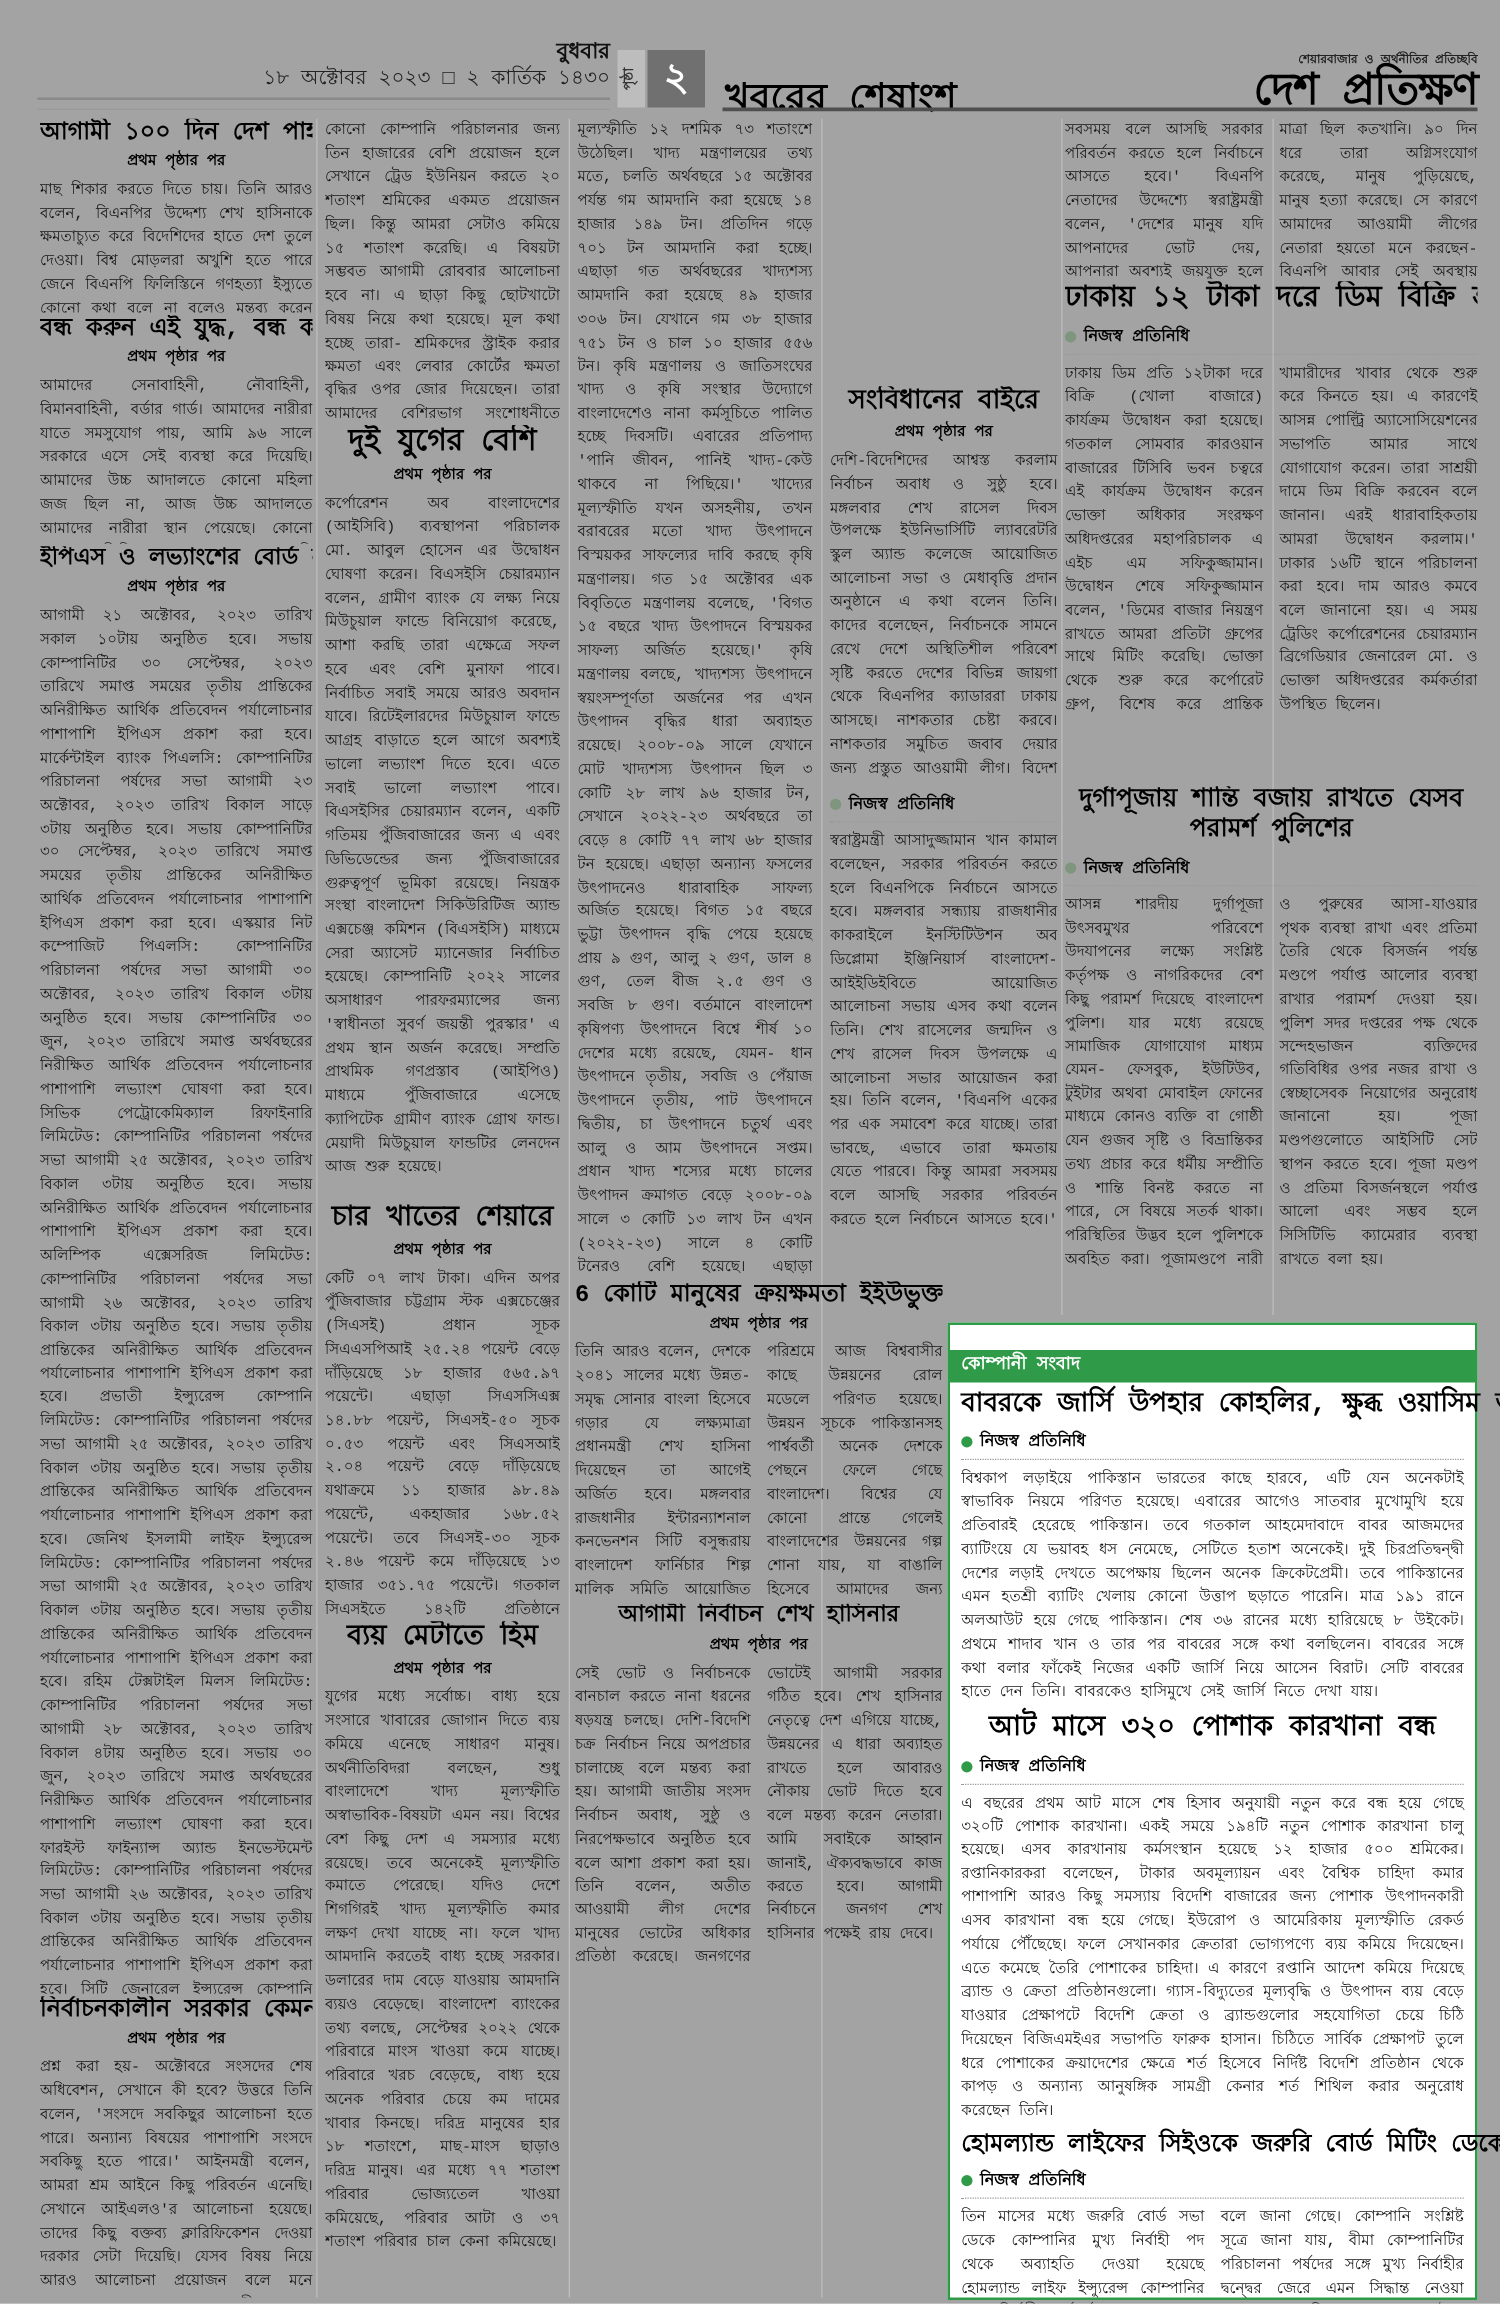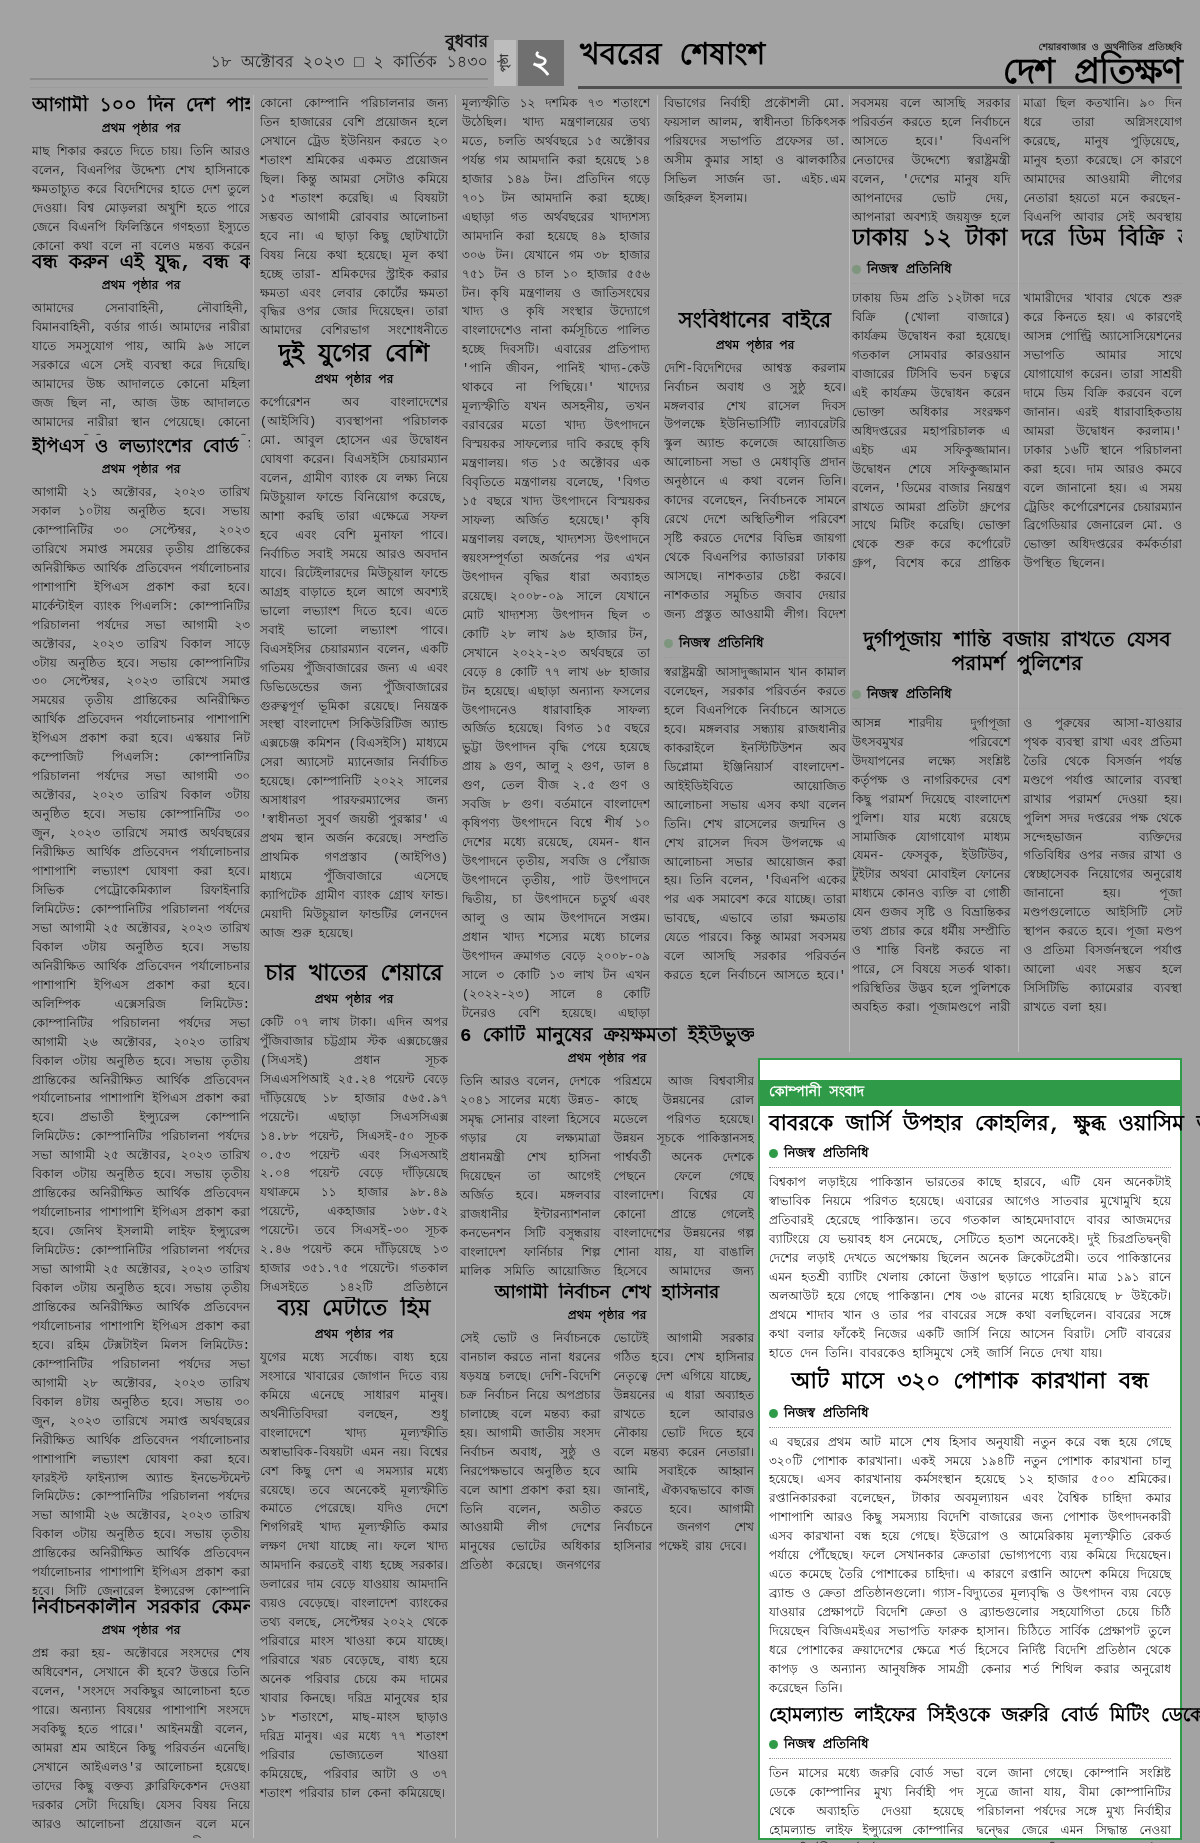--- a/index.html
+++ b/index.html
@@ -10,21 +10,21 @@
   .date-block{position:absolute;left:30px;top:34px;width:458px;text-align:right;
               border-bottom:2px solid #8a8a8a;padding-bottom:5px;}
   .date-day{font-size:17px;font-weight:bold;line-height:1.1;}
   .date-line{font-size:16px;line-height:1.3;color:#222;}
   .page-tab{position:absolute;left:494px;top:40px;width:22px;height:46px;background:#bdbdbd;
             color:#333;display:flex;align-items:center;justify-content:center;
             writing-mode:vertical-rl;transform:rotate(180deg);font-size:11px;font-weight:bold;}
   .page-num{position:absolute;left:518px;top:40px;width:46px;height:46px;background:#707070;
             color:#fff;display:flex;align-items:center;justify-content:center;
             font-size:31px;font-weight:bold;}
-  .section-title{position:absolute;left:580px;top:30px;font-size:30px;font-weight:bold;
+  .section-title{position:absolute;left:580px;top:54px;font-size:30px;font-weight:bold;
                  letter-spacing:0;color:#000;}
   .masthead{position:absolute;right:18px;top:28px;width:320px;text-align:right;margin-top:12px;}
   .masthead .tagline{font-size:9.5px;font-weight:bold;color:#222;margin-bottom:1px;}
   .masthead .brand{font-size:35px;font-weight:900;color:#000;line-height:1.05;letter-spacing:-1px;}
   .head-rule{position:absolute;left:578px;top:86px;width:604px;height:3px;background:#4f4f4f;}
   .head-rule-left{position:absolute;left:30px;top:87px;width:458px;height:1px;background:#9a9a9a;}
 
   
   .vrule{position:absolute;width:1px;background:#bfbfbf;}
 
@@ -135,23 +135,20 @@
     <div class="subhead">প্রথম পৃষ্ঠার পর</div>
     <div class="body">তিনি আরও বলেন, দেশকে ২০৪১ সালের মধ্যে উন্নত-সমৃদ্ধ সোনার বাংলা হিসেবে গড়ার যে লক্ষ্যমাত্রা প্রধানমন্ত্রী শেখ হাসিনা দিয়েছেন তা আগেই অর্জিত হবে। মঙ্গলবার রাজধানীর ইন্টারন্যাশনাল কনভেনশন সিটি বসুন্ধরায় বাংলাদেশ ফার্নিচার শিল্প মালিক সমিতি আয়োজিত '১৮ তম জাতীয় ফার্নিচার মেলা-২০২৩' এর উদ্বোধনী অনুষ্ঠানে প্রধান অতিথির বক্তব্যে তিনি এইসব কথা বলেন। বাণিজ্যমন্ত্রী বলেন, অনেক লড়াই-আন্দোলন-সংগ্রাম করে আমাদের এই দেশ স্বাধীন হয়েছে। প্রধানমন্ত্রী শেখ হাসিনার অক্লান্ত পরিশ্রমে আজ বিশ্ববাসীর কাছে উন্নয়নের রোল মডেলে পরিণত হয়েছে। উন্নয়ন সূচকে পাকিস্তানসহ পার্শ্ববর্তী অনেক দেশকে পেছনে ফেলে গেছে বাংলাদেশ। বিশ্বের যে কোনো প্রান্তে গেলেই বাংলাদেশের উন্নয়নের গল্প শোনা যায়, যা বাঙালি হিসেবে আমাদের জন্য অত্যন্ত গর্বের। তিনি বলেন, দেশের ফার্নিচার খাত খুব অল্প সময়ে এক শিল্পে রূপান্তরিত হয়েছে। দেশের গণ্ডি পেরিয়ে এখন বিদেশে রপ্তানি হচ্ছে। বাংলাদেশের ফার্নিচারের যে কোয়ালিটি, দিদিন তার চাহিদা বাড়ছে।</div>
   </section>
 
   <section class="region cols2" style="left:460px;top:1283px;width:294px;height:555px;">
     <h2 class="headline h18">আগামী নির্বাচন শেখ হাসিনার</h2>
     <div class="subhead">প্রথম পৃষ্ঠার পর</div>
     <div class="body">সেই ভোট ও নির্বাচনকে বানচাল করতে নানা ধরনের ষড়যন্ত্র চলছে। দেশি-বিদেশি চক্র নির্বাচন নিয়ে অপপ্রচার চালাচ্ছে বলে মন্তব্য করা হয়। আগামী জাতীয় সংসদ নির্বাচন অবাধ, সুষ্ঠু ও নিরপেক্ষভাবে অনুষ্ঠিত হবে বলে আশা প্রকাশ করা হয়। তিনি বলেন, অতীত আওয়ামী লীগ দেশের মানুষের ভোটের অধিকার প্রতিষ্ঠা করেছে। জনগণের ভোটেই আগামী সরকার গঠিত হবে। শেখ হাসিনার নেতৃত্বে দেশ এগিয়ে যাচ্ছে, উন্নয়নের এ ধারা অব্যাহত রাখতে হলে আবারও নৌকায় ভোট দিতে হবে বলে মন্তব্য করেন নেতারা। আমি সবাইকে আহ্বান জানাই, ঐক্যবদ্ধভাবে কাজ করতে হবে। আগামী নির্বাচনে জনগণ শেখ হাসিনার পক্ষেই রায় দেবে।</div>
   </section>
 
-  <section class="region" style="left:664px;top:95px;width:182px;height:212px;">
-    <div class="body">বিভাগের নির্বাহী প্রকৌশলী মো. ফয়সাল আলম, স্বাধীনতা চিকিৎসক পরিষদের সভাপতি প্রফেসর ডা. অসীম কুমার সাহা ও ঝালকাঠির সিভিল সার্জন ডা. এইচ.এম জহিরুল ইসলাম।</div>
-  </section>
 
   <section class="region" style="left:664px;top:309px;width:182px;height:316px;">
     <h2 class="headline h21">সংবিধানের বাইরে</h2>
     <div class="subhead">প্রথম পৃষ্ঠার পর</div>
     <div class="body">দেশি-বিদেশিদের আশ্বস্ত করলাম নির্বাচন অবাধ ও সুষ্ঠু হবে। মঙ্গলবার শেখ রাসেল দিবস উপলক্ষে ইউনিভার্সিটি ল্যাবরেটরি স্কুল অ্যান্ড কলেজে আয়োজিত আলোচনা সভা ও মেধাবৃত্তি প্রদান অনুষ্ঠানে এ কথা বলেন তিনি। কাদের বলেছেন, নির্বাচনকে সামনে রেখে দেশে অস্থিতিশীল পরিবেশ সৃষ্টি করতে দেশের বিভিন্ন জায়গা থেকে বিএনপির ক্যাডাররা ঢাকায় আসছে। নাশকতার চেষ্টা করবে। নাশকতার সমুচিত জবাব দেয়ার জন্য প্রস্তুত আওয়ামী লীগ। বিদেশ থেকে আসা কোনো বার্তায় কাজ হবে না জানিয়ে আওয়ামী লীগের সাধারণ সম্পাদক বলেন, জনগণ ২০১৪ সালের মতো বিশৃঙ্খলা করতে ঢাকার বাইরে থেকে লোক জড়ো করছে বিএনপি। আওয়ামী লীগ দেশের স্থিতিশীলতা চায়। যেন বিশৃঙ্খলা সৃষ্টি করতে না পারে তাই সবাইকে সাবধান থাকতে হবে।</div>
   </section>
 
   <section class="region" style="left:664px;top:627px;width:182px;height:425px;">
     <div class="byline">
         <span class="dot"></span>

